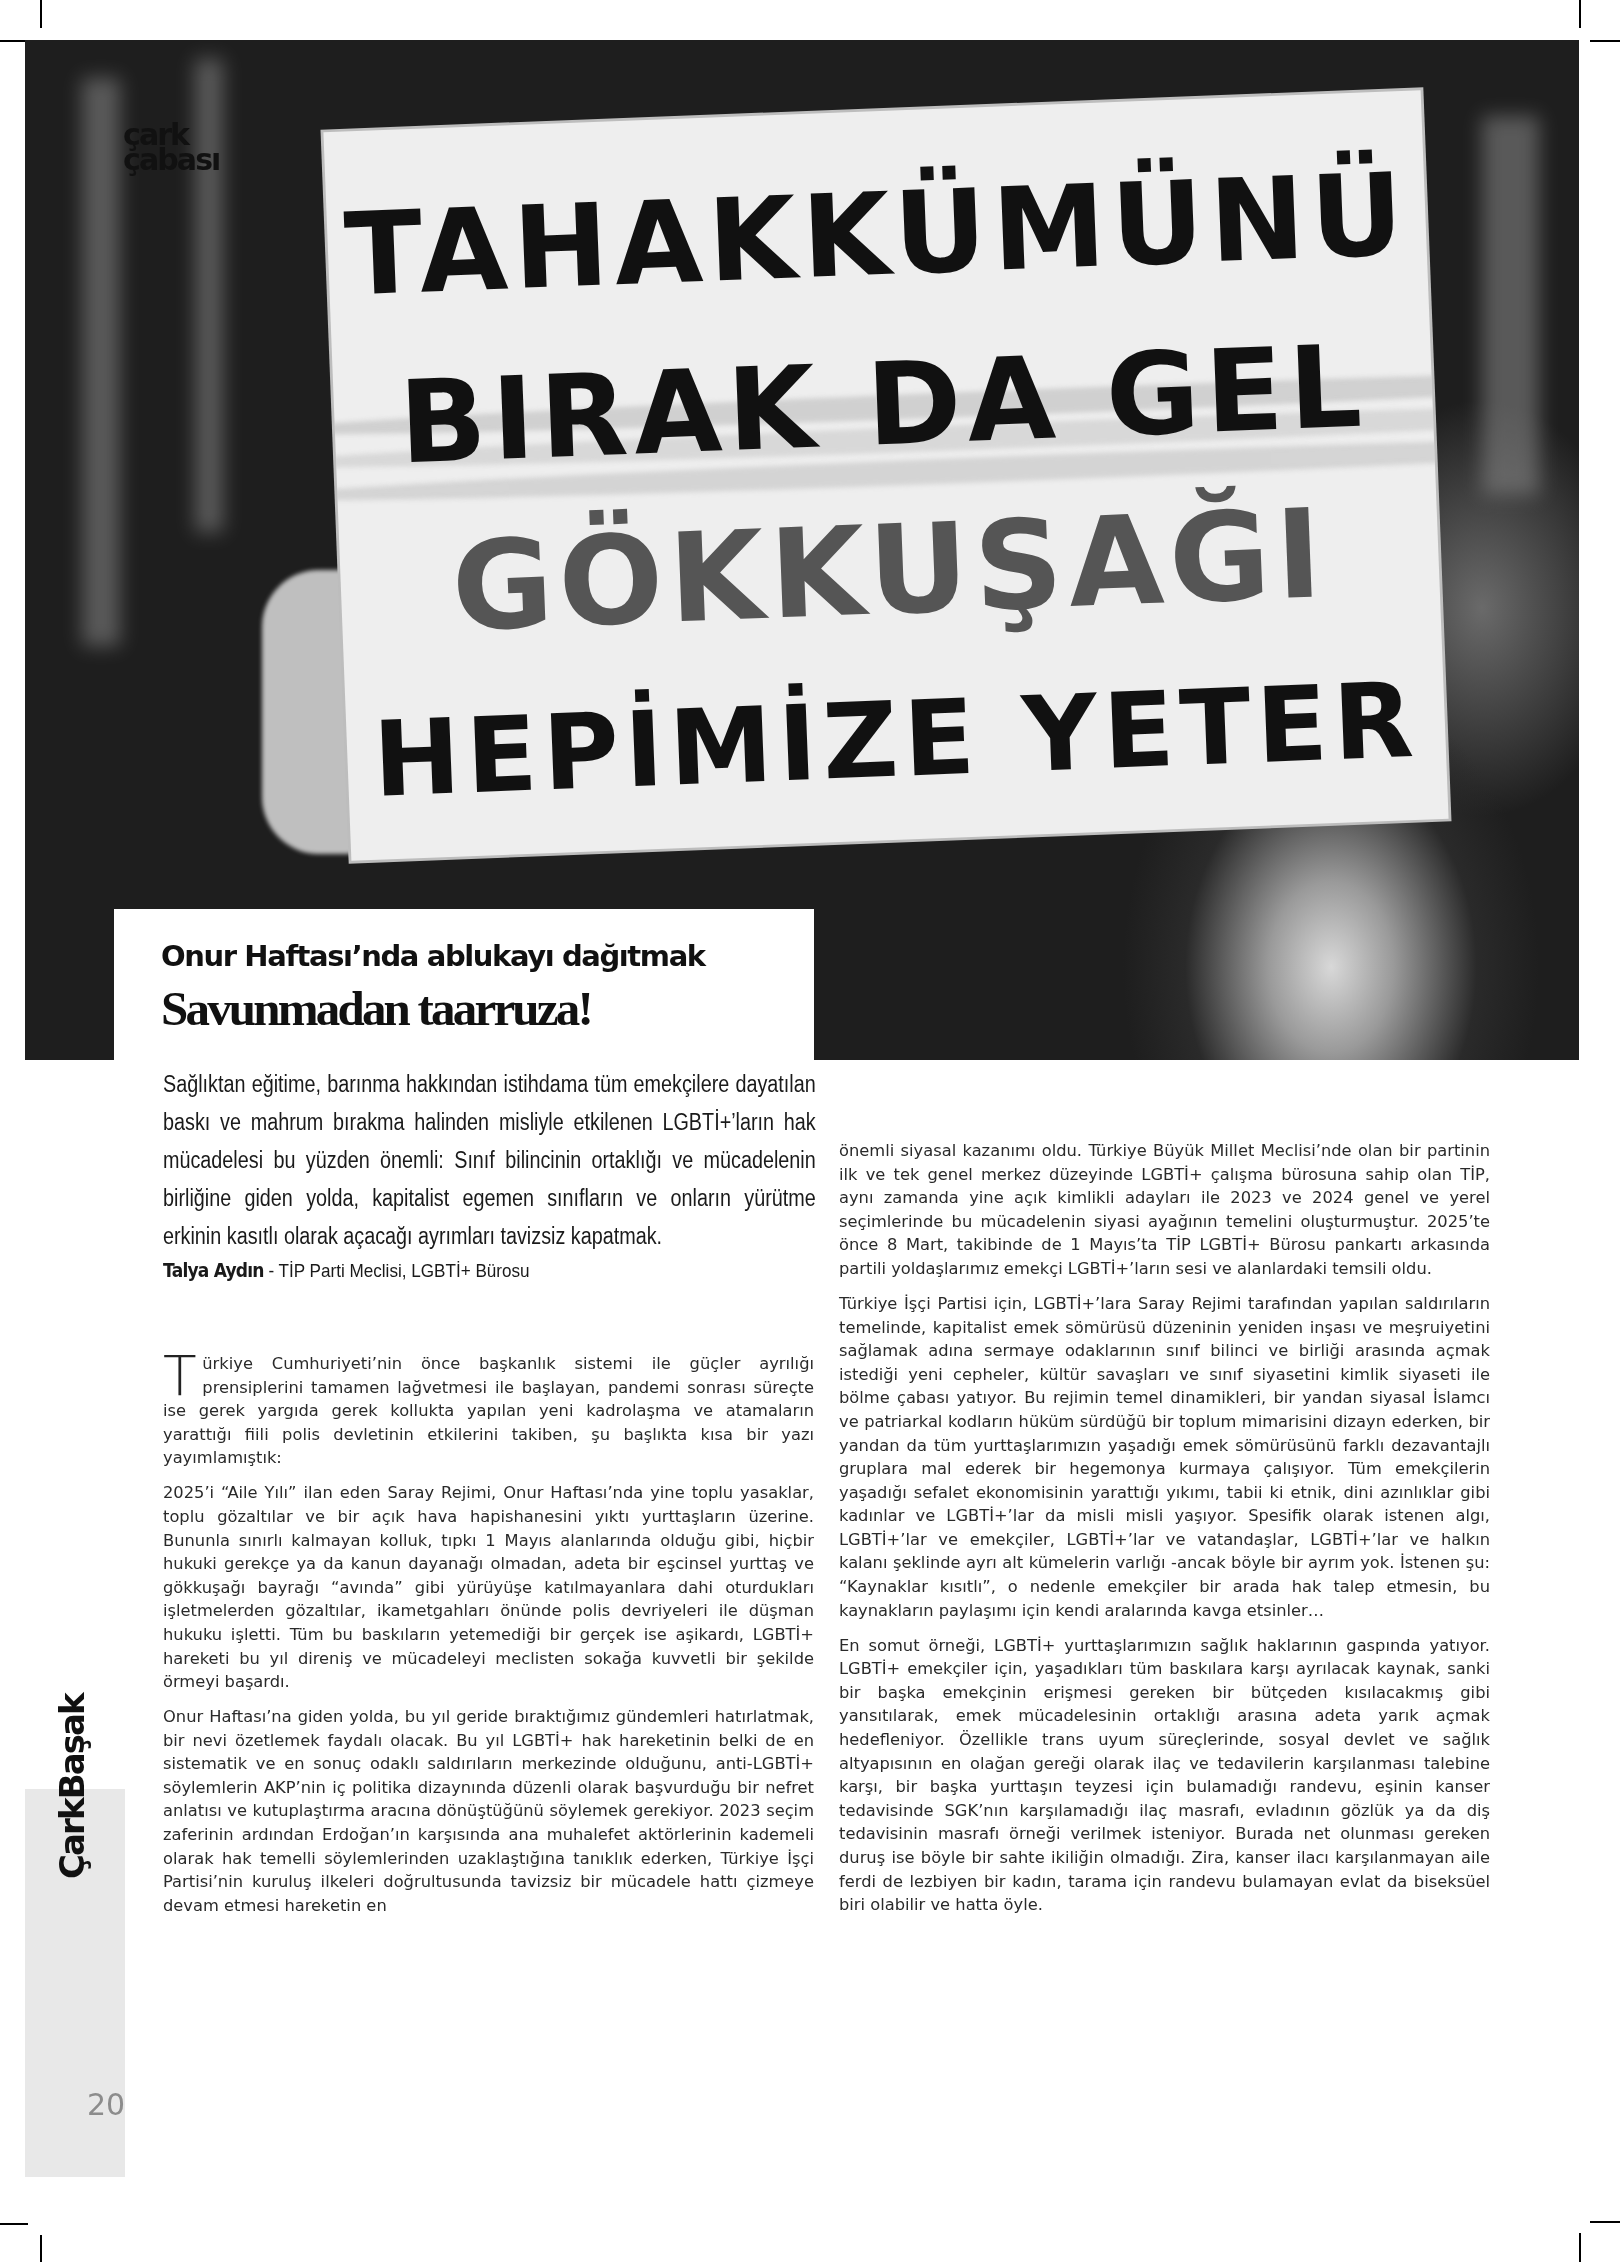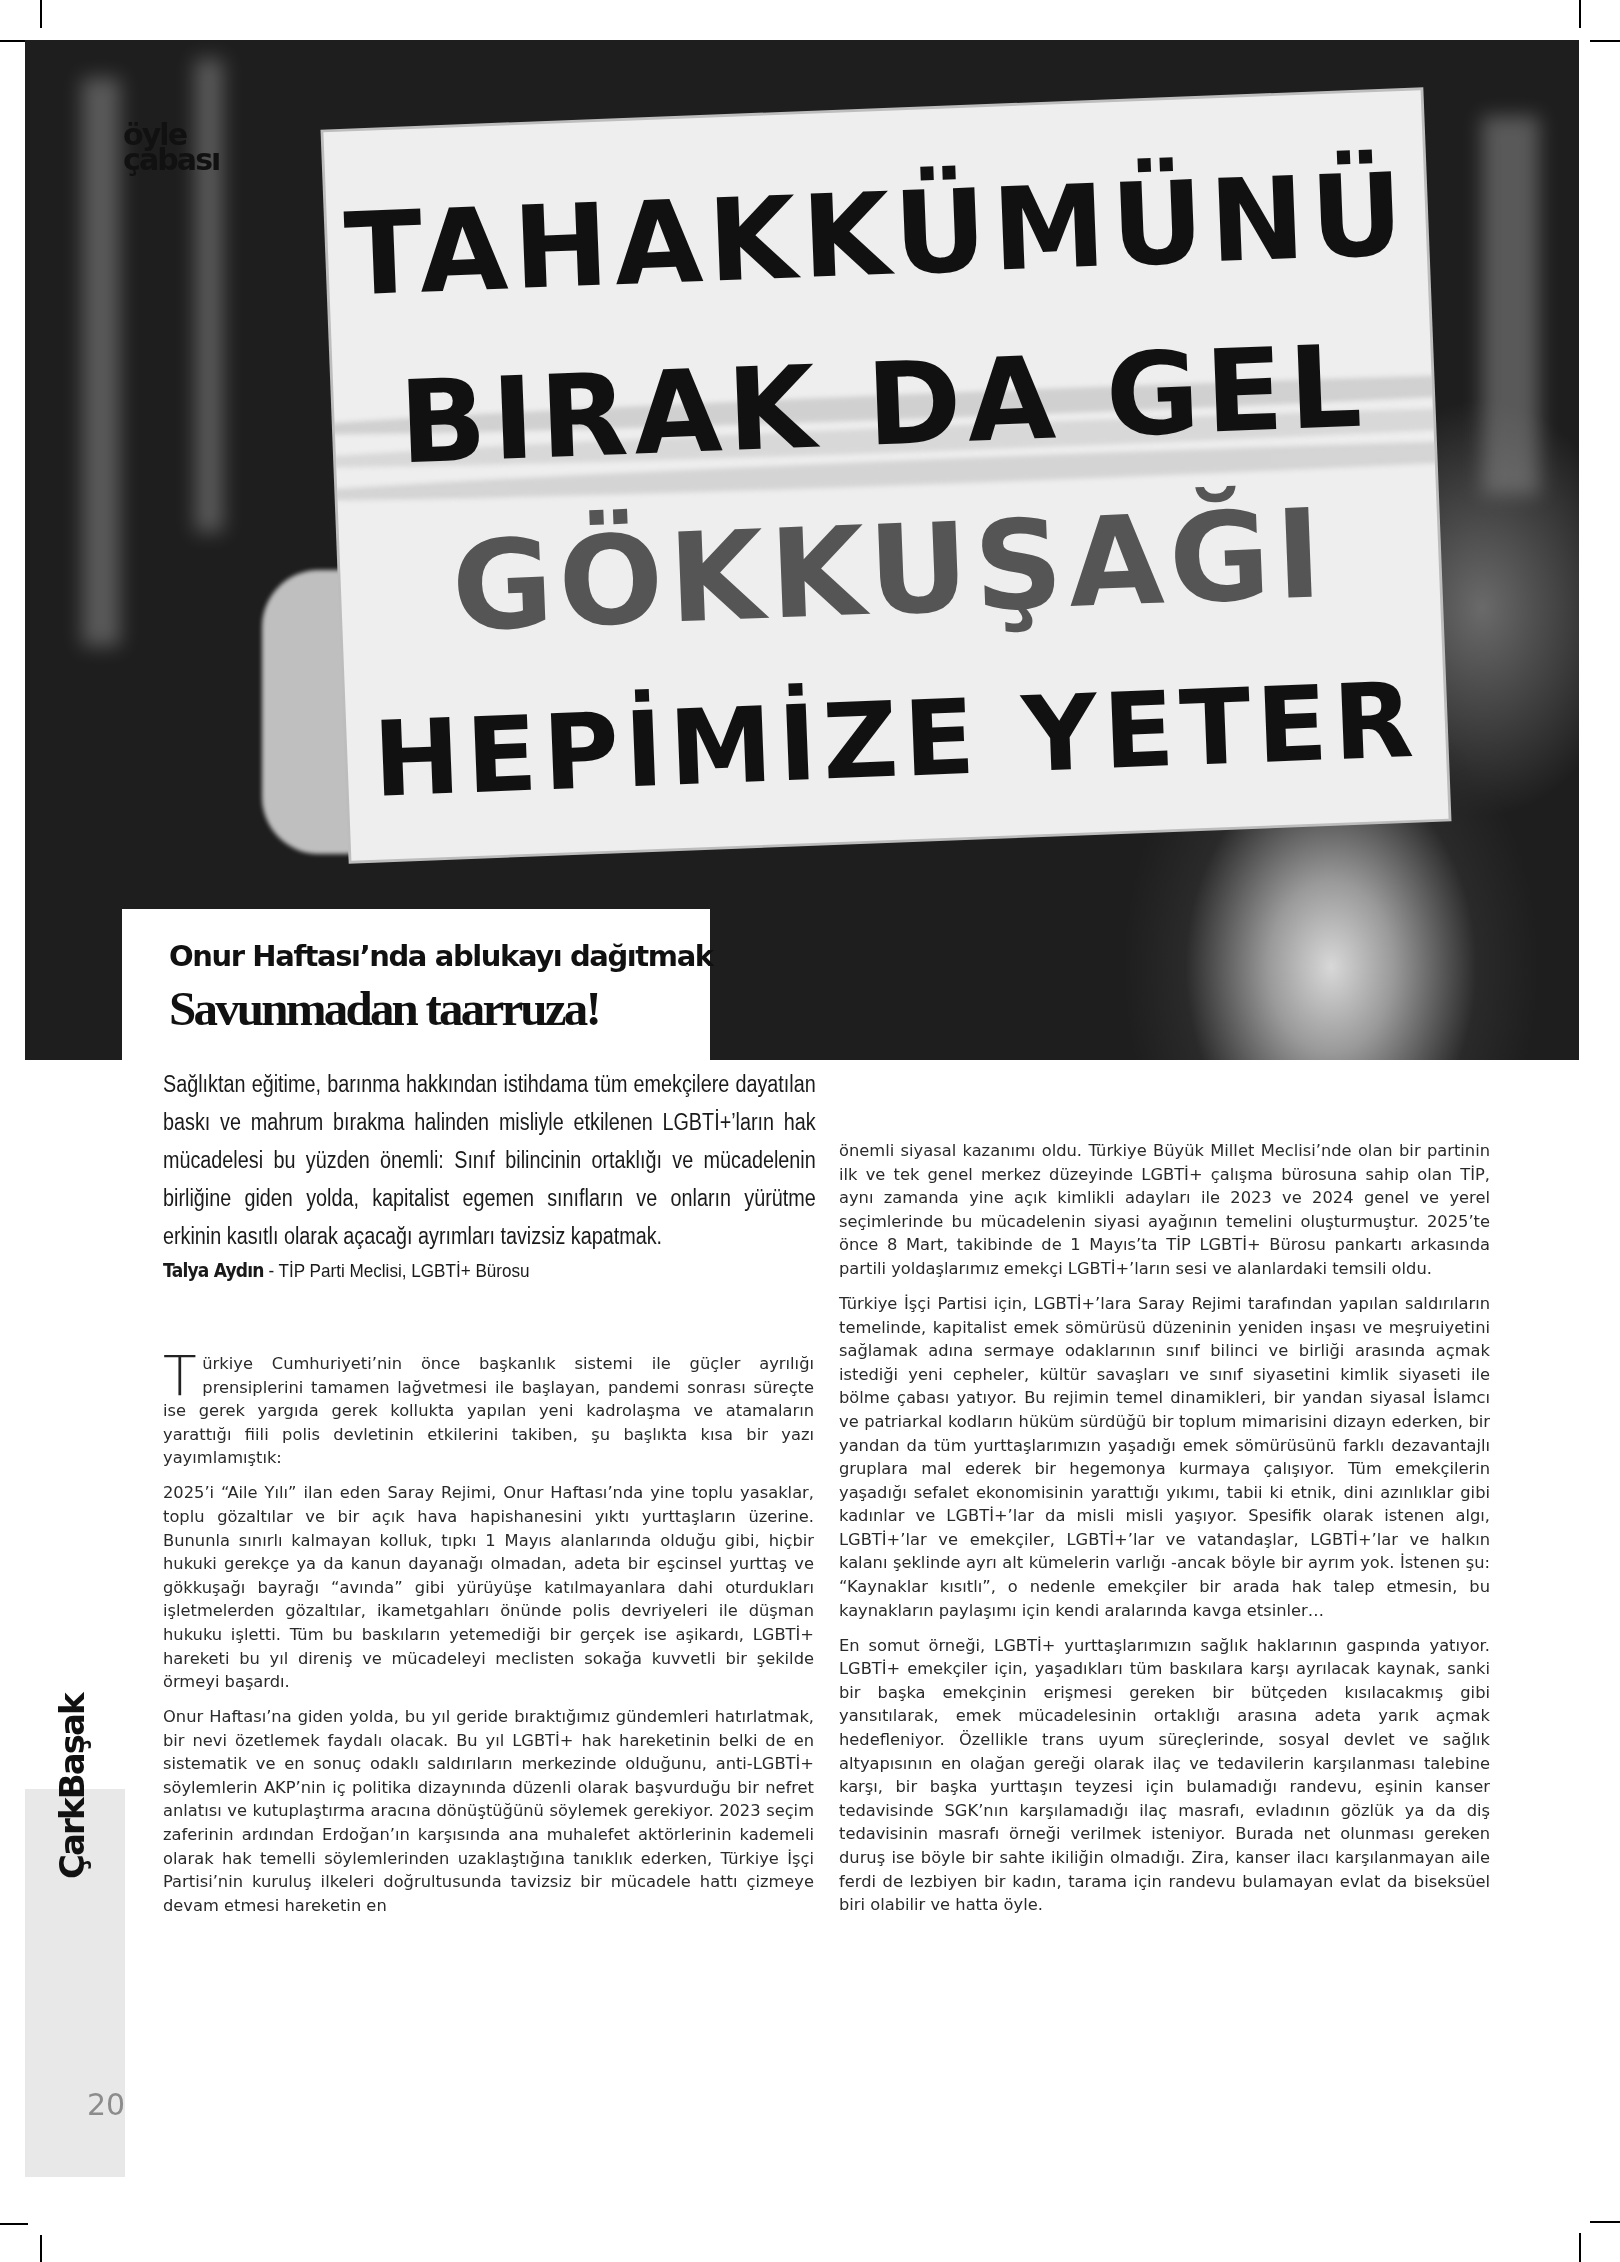--- a/index.html
+++ b/index.html
@@ -11,21 +11,21 @@
       radial-gradient(ellipse 151px 208px at 1457px 568px, #6a6a6a 0%, #1e1e1e 100%),
       radial-gradient(ellipse 284px 246px at 189px 852px, #555 0%, #222 80%),
       linear-gradient(180deg, #e8e8e8 0%, #cfcfcf 35%, #6e6e6e 60%, #1b1b1b 100%);
   }
   .tree { position: absolute; background: #8a8a8a; filter: blur(9.5px); opacity: .55; }
   .sign { position: absolute; left: 312px; top: 71px; width: 1098px; height: 729px; background: #eeeeee; transform: rotate(-2.2deg); box-shadow: 0 0 0 2.8px #bdbdbd; overflow: hidden; }
   .rainbow { position: absolute; left: 0; width: 140%; height: 24.6px; border-radius: 50%; opacity: .35; filter: blur(2.8px); }
   .sign-line { position: absolute; left: 0; width: 100%; text-align: center; font-family: "DejaVu Sans", sans-serif; font-weight: bold; color: #111; letter-spacing: 5.7px; }
   .hand { position: absolute; background: #bfbfbf; border-radius: 57px; filter: blur(1.9px); }
   .logo { position: absolute; left: 123px; top: 123px; width: 114px; line-height: 24.6px; font-family: "DejaVu Sans", sans-serif; font-weight: bold; font-size: 30px; color: #111; letter-spacing: -1.9px; }
-  .title-box { position: absolute; left: 122px; top: 909px; width: 588px; height: 156px; background: #ffffff; }
+  .title-box { position: absolute; left: 114px; top: 909px; width: 700px; height: 156px; background: #ffffff; }
   .kicker { position: absolute; left: 47px; top: 30px; font-family: "DejaVu Sans", sans-serif; font-weight: bold; font-size: 29px; letter-spacing: -1.4px; color: #111; white-space: nowrap; }
   .headline { position: absolute; left: 47px; top: 71px; font-family: Liberation Serif, serif; font-weight: bold; font-size: 49px; letter-spacing: -2.8px; color: #111; white-space: nowrap; }
   .lede { position: absolute; left: 163px; top: 1065px; width: 653px; font-family: "Liberation Sans", sans-serif; font-size: 23px; line-height: 38px; text-align: justify; color: #1a1a1a; transform: scaleX(.86); transform-origin: left top; width: 759px; }
   .byline { position: absolute; left: 163px; top: 1259px; font-size: 19px; color: #1a1a1a; white-space: nowrap; transform: scaleX(.9); transform-origin: left top; }
   .byline b { font-family: "DejaVu Sans", sans-serif; letter-spacing: -0.9px; }
   .col { position: absolute; font-family: "DejaVu Sans", sans-serif; font-size: 16.3px; line-height: 23.6px; text-align: justify; color: #2a2a2a; hyphens: manual; margin-top: 29px; }
   .col p { margin: 0 0 11.4px 0; }
   .col-left { left: 163px; top: 1323px; width: 651px; }
   .col-right { left: 839px; top: 1110px; width: 651px; }
   .dropcap { float: left; font-family: "DejaVu Sans", sans-serif; font-weight: 300; font-size: 55px; line-height: 44px; margin: 1.9px 5.7px 0 0; color: #222; }
@@ -56,21 +56,21 @@
     <div class="rainbow" style="top:317px;left:-76px;background:#b0b0b0;"></div>
     <div class="rainbow" style="top:350px;left:-76px;background:#a5a5a5;"></div>
     <div class="sign-line" style="top:57px;font-size:114px;">TAHAKKÜMÜNÜ</div>
     <div class="sign-line" style="top:227px;font-size:114px;">BIRAK DA GEL</div>
     <div class="sign-line" style="top:388px;font-size:123px;color:#555;">GÖKKUŞAĞI</div>
     <div class="sign-line" style="top:568px;font-size:104px;">HEPİMİZE YETER</div>
   </div>
 </div>
 
 <div class="logo">
-  <div>öyle</div>
+  <div>çark</div>
   <div>çabası</div>
 </div>
 
 <div class="title-box">
   <div class="kicker">Onur Haftası’nda ablukayı dağıtmak</div>
   <div class="headline">Savunmadan taarruza!</div>
 </div>
 
 <div class="lede">Sağlıktan eğitime, barınma hakkından istihdama tüm emekçilere dayatılan baskı ve mahrum bırakma halinden misliyle etkilenen LGBTİ+’ların hak mücadelesi bu yüzden önemli: Sınıf bilincinin ortaklığı ve mücadelenin birliğine giden yolda, kapitalist egemen sınıfların ve onların yürütme erkinin kasıtlı olarak açacağı ayrımları tavizsiz kapatmak.</div>
 

